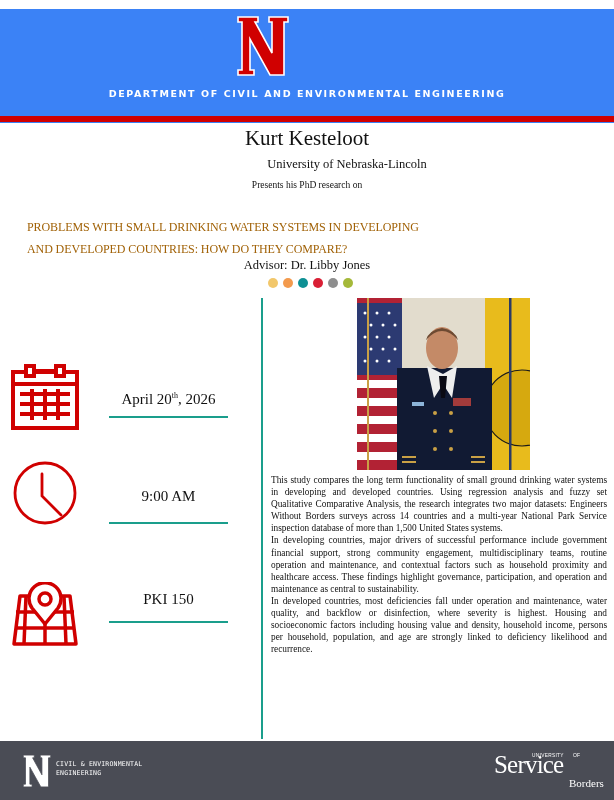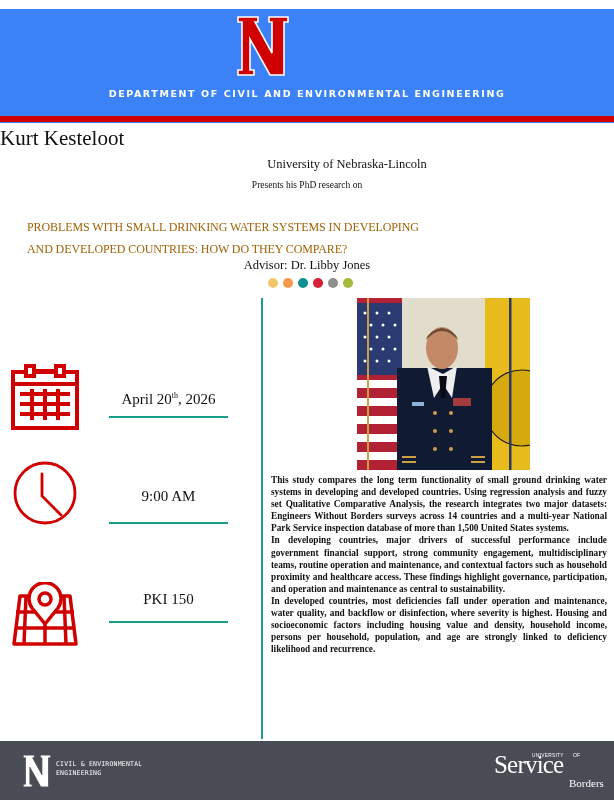--- a/index.html
+++ b/index.html
@@ -18,21 +18,21 @@
       position: absolute; left: 0; top: 79px; width: 614px; text-align: center;
       font-family: "DejaVu Sans", "Liberation Sans", sans-serif;
       font-size: 9.5px; letter-spacing: 1.6px; color: #ffffff; font-weight: bold;
     }
     .red-stripe {
       position: absolute; left: 0; top: 116px; width: 614px; height: 6px;
       background: #d00000;
     }
 
     .speaker-name {
-      position: absolute; left: 0; top: 126px; width: 614px; text-align: left;
+      position: absolute; left: 0; top: 126px; width: 614px; text-align: center;
       font-family: "Liberation Serif", serif; font-size: 21px; color: #111;
     }
     .university {
       position: absolute; left: 0; top: 157px; width: 614px; text-align: center;
       font-family: "Liberation Serif", serif; font-size: 12.5px; color: #111; margin-left: 40px;
     }
     .presents {
       position: absolute; left: 0; top: 180px; width: 614px; text-align: center;
       font-family: "Liberation Serif", serif; font-size: 9.5px; color: #111;
     }
@@ -70,21 +70,21 @@
     }
 
     .photo {
       position: absolute; left: 357px; top: 298px; width: 173px; height: 172px;
       overflow: hidden; background: #d9d3c4;
     }
 
     .abstract {
       position: absolute; left: 271px; top: 474px; width: 336px;
       font-family: "Liberation Serif", serif; font-size: 9.3px; line-height: 12.1px;
-      color: #111; text-align: justify; font-weight: bold;
+      color: #111; text-align: justify;
     }
     .abstract p { margin: 0; }
 
     .footer {
       position: absolute; left: 0; top: 741px; width: 614px; height: 75px;
       background: #4a4c55;
     }
     .footer-n { position: absolute; left: 22px; top: 13px; width: 30px; height: 34px; }
     .footer-dept {
       position: absolute; left: 56px; top: 19px;

